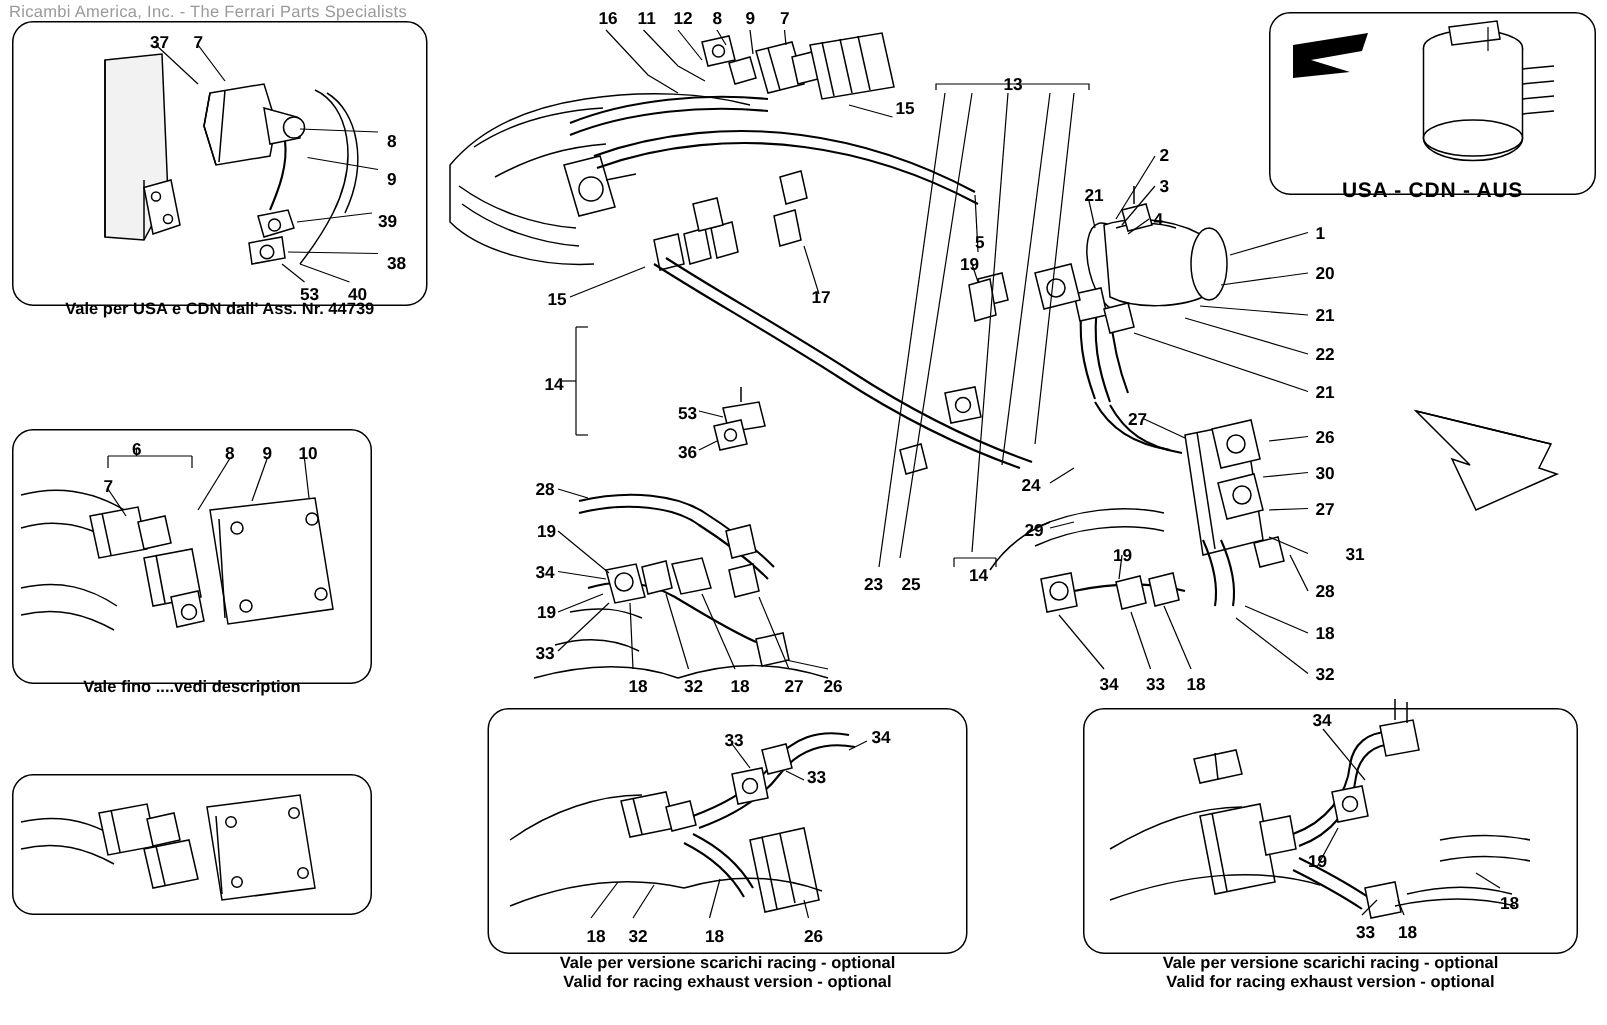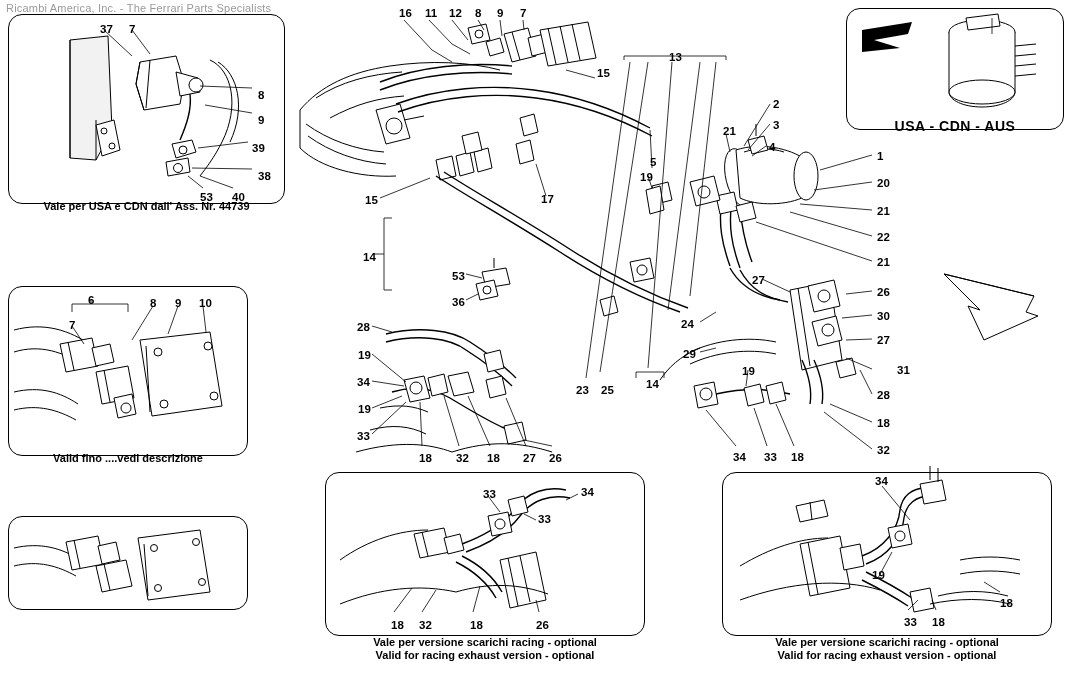--- a/index.html
+++ b/index.html
@@ -472,21 +472,21 @@
       <div class="lbl" style="left: 904px; top: 617px;">33</div>
       <div class="lbl" style="left: 932px; top: 617px;">18</div>
       <div class="lbl" style="left: 1000px; top: 598px;">18</div>
     </div>
 
   <div class="cap" style="left:8px;top:200px;width:277px;">
     <div class="it">Vale per USA e CDN dall' Ass. Nr. 44739</div>
   </div>
 
   <div class="cap" style="left:8px;top:452px;width:240px;">
-    <div class="it">Valid fino ....vedi descrizione</div>
+    <div class="it">Vale fino ....vedi description</div>
   </div>
 
 
   <div class="cap big" style="left:846px;top:120px;width:218px;">
     <div>USA - CDN - AUS</div>
   </div>
 
   <div class="cap" style="left:325px;top:636px;width:320px;">
     <div class="it">Vale per versione scarichi racing - optional</div>
     <div class="en">Valid for racing exhaust version - optional</div>

